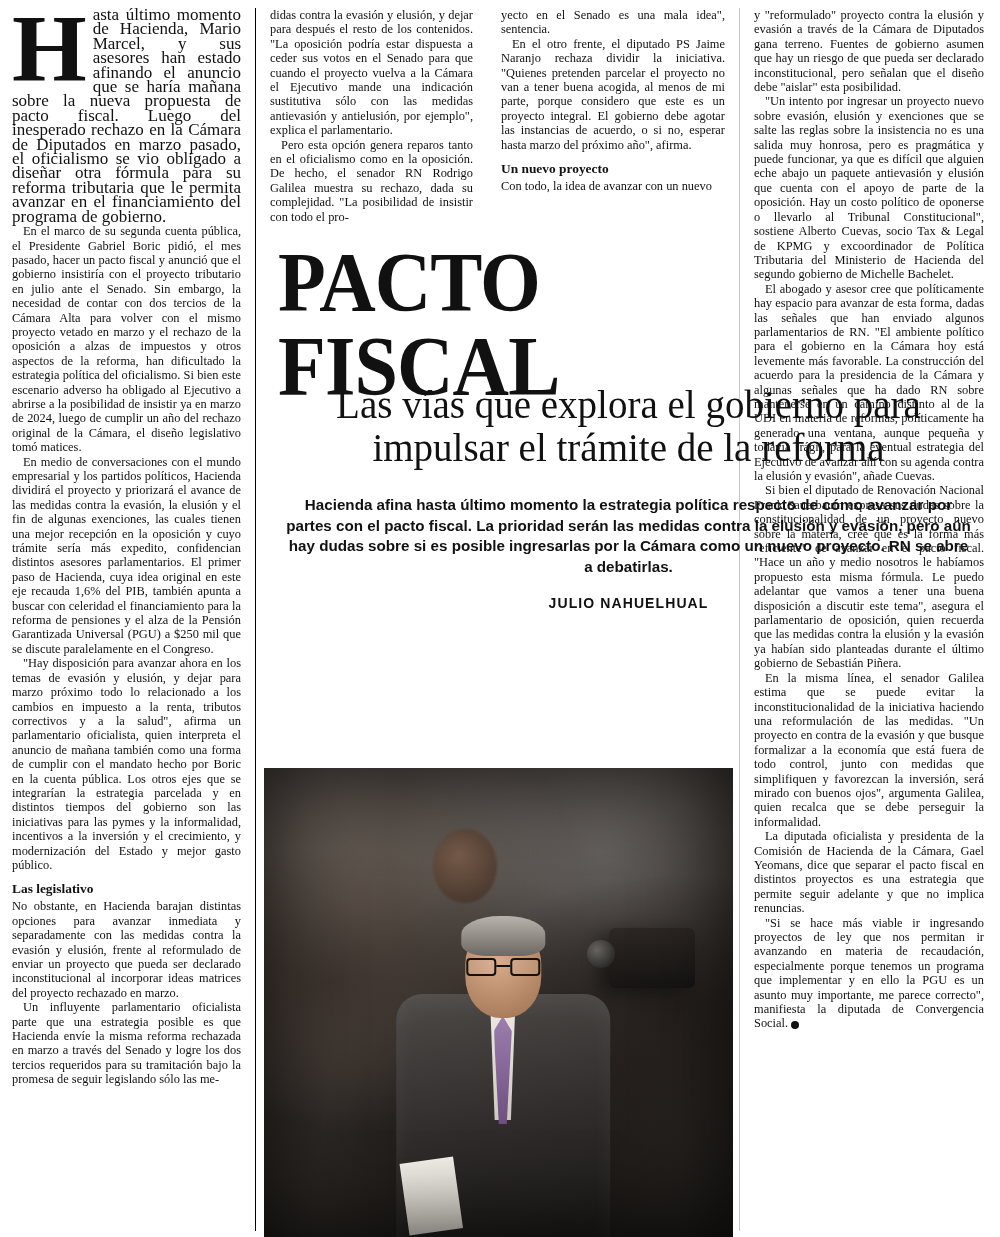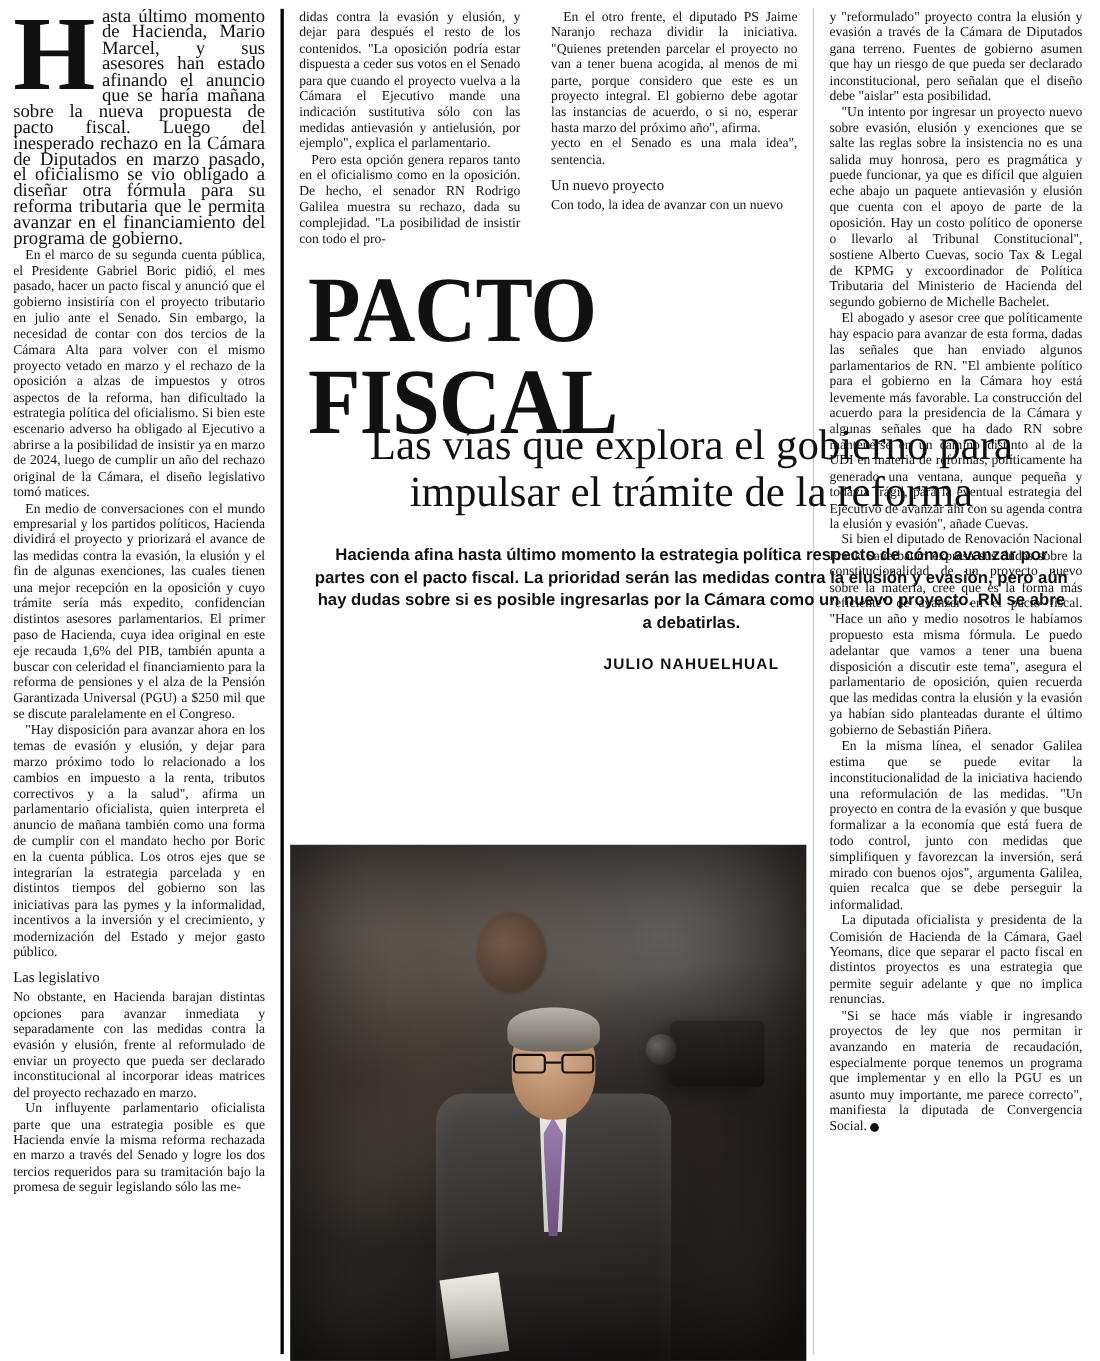--- a/index.html
+++ b/index.html
@@ -21,41 +21,41 @@
   .cols {
     display: flex;
     gap: 0;
     height: 100%;
   }
   .col {
     position: relative;
     flex: 0 0 auto;
   }
   .col-1 { width: 243px; padding-right: 14px; }
-  .col-2 { width: 232px; padding: 0 14px; border-left: 3px solid #000000; }
+  .col-2 { width: 232px; padding: 0 14px; border-left: 1px solid #000000; }
   .col-3 { width: 497px; padding-left: 14px; display: flex; }
   .col-3-inner-left { width: 238px; padding-right: 14px; }
   .col-3-inner-right { width: 245px; padding-left: 14px; border-left: 1px solid #c8c8c8; }
 
   p.body {
     font-size: 12.4px;
     line-height: 14.4px;
     text-align: justify;
     margin: 0;
     text-indent: 11px;
     hyphens: auto;
     -webkit-hyphens: auto;
     font-family: "Liberation Serif", serif;
   }
   p.body.first { text-indent: 0; }
   p.body + p.body { margin-top: 0; }
 
   .subhead {
     font-size: 13.4px;
-    font-weight: normal;
+    font-weight: bold;
     margin: 9px 0 2px 0;
     font-family: "Liberation Serif", serif;
   }
 
   
   .intro-wrap { position: relative; }
   .dropcap {
     float: left;
     font-size: 96px;
     line-height: 74px;
@@ -240,22 +240,22 @@
       <p class="body first">didas contra la evasión y elusión, y dejar para después el resto de los contenidos. "La oposición podría estar dispuesta a ceder sus votos en el Senado para que cuando el proyecto vuelva a la Cámara el Ejecutivo mande una indicación sustitutiva sólo con las medidas antievasión y antielusión, por ejemplo", explica el parlamentario.</p>
       <p class="body">Pero esta opción genera reparos tanto en el oficialismo como en la oposición. De hecho, el senador RN Rodrigo Galilea muestra su rechazo, dada su complejidad. "La posibilidad de insistir con todo el pro-</p>
 
       <div class="headline-zone">
         <div class="kicker-title">PACTO FISCAL</div>
       </div>
     </div>
 
     <div class="col col-3">
       <div class="col-3-inner-left">
+        <p class="body first">yecto en el Senado es una mala idea", sentencia.</p>
         <p class="body">En el otro frente, el diputado PS Jaime Naranjo rechaza dividir la iniciativa. "Quienes pretenden parcelar el proyecto no van a tener buena acogida, al menos de mi parte, porque considero que este es un proyecto integral. El gobierno debe agotar las instancias de acuerdo, o si no, esperar hasta marzo del próximo año", afirma.</p>
-        <p class="body first">yecto en el Senado es una mala idea", sentencia.</p>
         <div class="subhead">Un nuevo proyecto</div>
         <p class="body first">Con todo, la idea de avanzar con un nuevo</p>
       </div>
       <div class="col-3-inner-right">
         <p class="body first">y "reformulado" proyecto contra la elusión y evasión a través de la Cámara de Diputados gana terreno. Fuentes de gobierno asumen que hay un riesgo de que pueda ser declarado inconstitucional, pero señalan que el diseño debe "aislar" esta posibilidad.</p>
         <p class="body">"Un intento por ingresar un proyecto nuevo sobre evasión, elusión y exenciones que se salte las reglas sobre la insistencia no es una salida muy honrosa, pero es pragmática y puede funcionar, ya que es difícil que alguien eche abajo un paquete antievasión y elusión que cuenta con el apoyo de parte de la oposición. Hay un costo político de oponerse o llevarlo al Tribunal Constitucional", sostiene Alberto Cuevas, socio Tax &amp; Legal de KPMG y excoordinador de Política Tributaria del Ministerio de Hacienda del segundo gobierno de Michelle Bachelet.</p>
         <p class="body">El abogado y asesor cree que políticamente hay espacio para avanzar de esta forma, dadas las señales que han enviado algunos parlamentarios de RN. "El ambiente político para el gobierno en la Cámara hoy está levemente más favorable. La construcción del acuerdo para la presidencia de la Cámara y algunas señales que ha dado RN sobre mantenerse en un camino distinto al de la UDI en materia de reformas, políticamente ha generado una ventana, aunque pequeña y todavía frágil, para la eventual estrategia del Ejecutivo de avanzar ahí con su agenda contra la elusión y evasión", añade Cuevas.</p>
         <p class="body">Si bien el diputado de Renovación Nacional Frank Sauerbaum expresa sus dudas sobre la constitucionalidad de un proyecto nuevo sobre la materia, cree que es la forma más "eficiente" de avanzar en el pacto fiscal. "Hace un año y medio nosotros le habíamos propuesto esta misma fórmula. Le puedo adelantar que vamos a tener una buena disposición a discutir este tema", asegura el parlamentario de oposición, quien recuerda que las medidas contra la elusión y la evasión ya habían sido planteadas durante el último gobierno de Sebastián Piñera.</p>
         <p class="body">En la misma línea, el senador Galilea estima que se puede evitar la inconstitucionalidad de la iniciativa haciendo una reformulación de las medidas. "Un proyecto en contra de la evasión y que busque formalizar a la economía que está fuera de todo control, junto con medidas que simplifiquen y favorezcan la inversión, será mirado con buenos ojos", argumenta Galilea, quien recalca que se debe perseguir la informalidad.</p>
         <p class="body">La diputada oficialista y presidenta de la Comisión de Hacienda de la Cámara, Gael Yeomans, dice que separar el pacto fiscal en distintos proyectos es una estrategia que permite seguir adelante y que no implica renuncias.</p>

